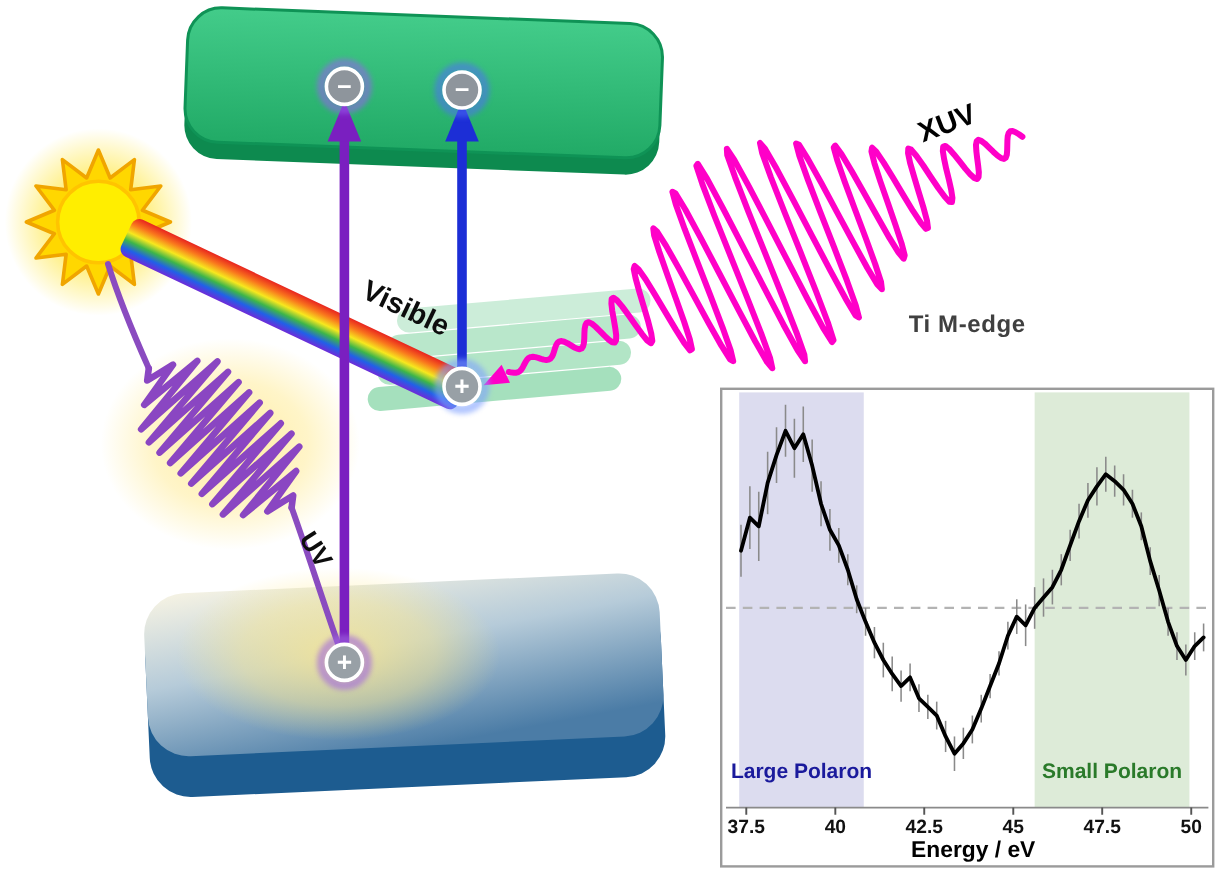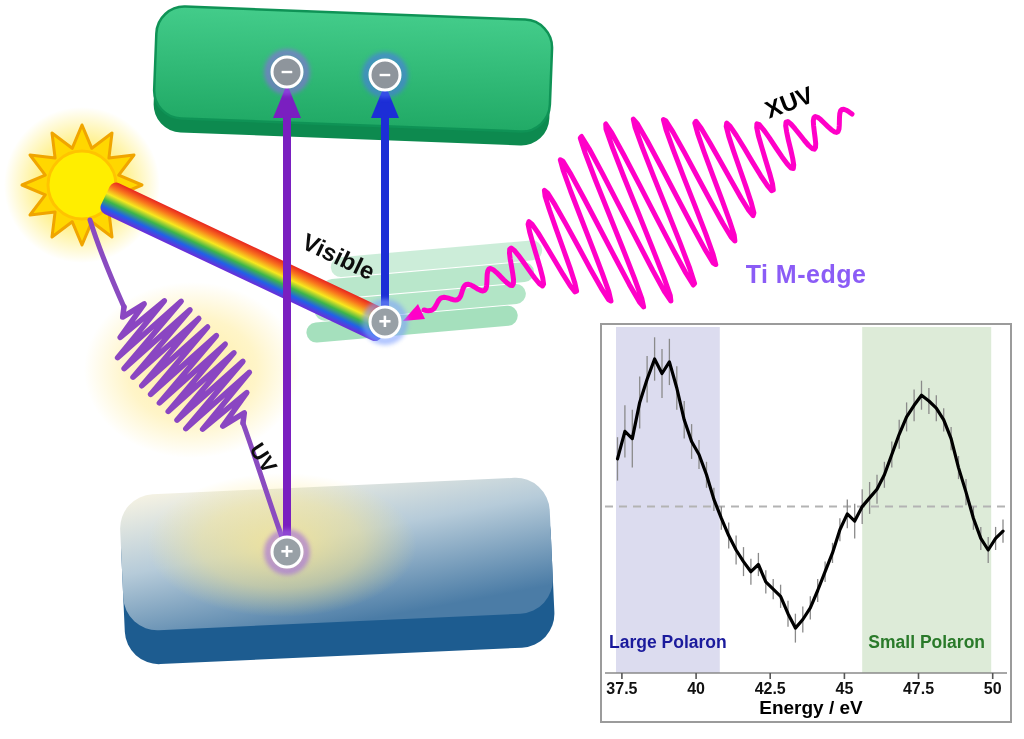--- a/index.html
+++ b/index.html
@@ -1,21 +1,21 @@
 <!DOCTYPE html>
 <html><head>
 <meta charset="utf-8">
 <style>
   html,body{margin:0;padding:0;background:#fff;}
   body{font-family:"Liberation Sans",sans-serif;}
   .stage{position:relative;width:1024px;height:739px;background:#ffffff;overflow:hidden;}
   #diagram{position:absolute;left:0;top:0;width:1024px;height:739px;}
   svg text{font-family:"Liberation Sans","DejaVu Sans",sans-serif;}
   #chart-title{position:absolute;left:600px;top:260px;width:412px;text-align:center;
-    font-size:25px;font-weight:bold;color:#8b5cf6;letter-spacing:.5px;}
+    font-size:20px;font-weight:bold;color:#404040;letter-spacing:.5px;}
   #spectrum-panel{position:absolute;left:600px;top:323px;width:408px;height:396px;
     border:2px solid #9b9b9b;background:#fff;}
   #spectrum-svg{display:block;width:408px;height:396px;}
 </style>
 </head>
 <body>
 
 <div class="stage">
 
   <svg id="diagram" viewBox="0 0 1024 739">

